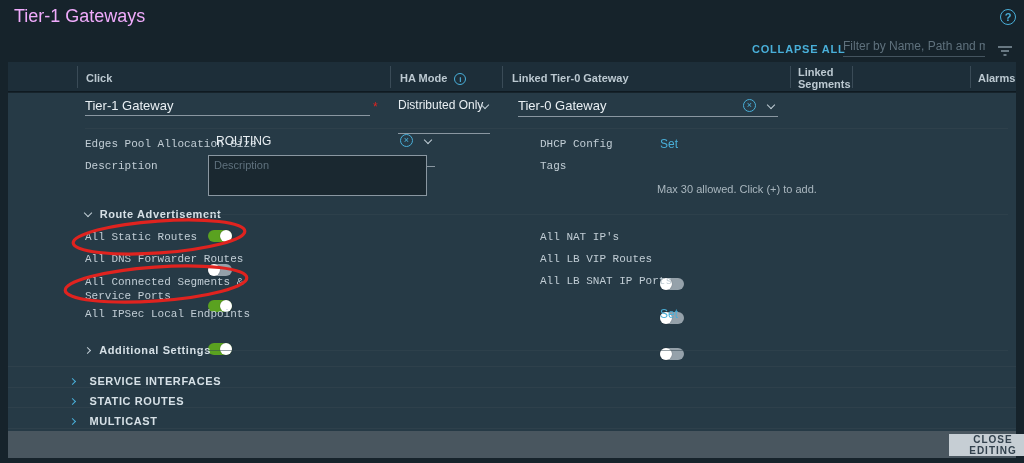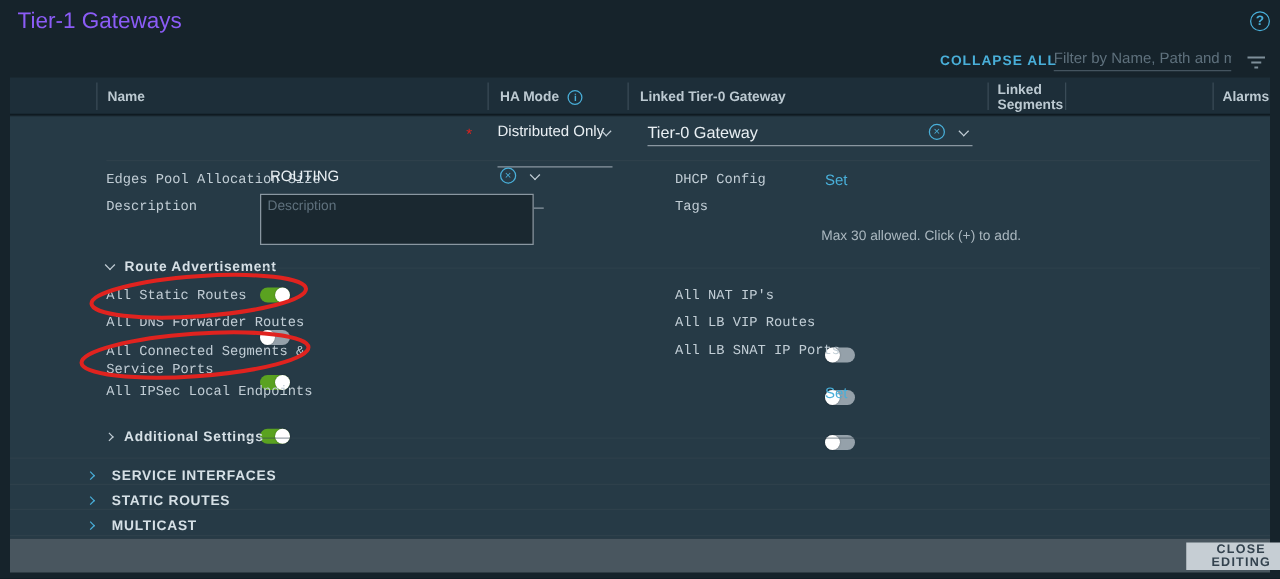--- a/index.html
+++ b/index.html
@@ -61,21 +61,21 @@
     font-family:"Liberation Sans", sans-serif;
     font-size:10px; font-weight:bold; letter-spacing:1px;
     width:88px; height:22px;margin-left:33px;
   }
 </style>
 </head>
 <body>
 
 <div id="page">
 
-  <div class="abs" style="left:14px; top:6px; font-size:18px; color:#8b5cf6;">Tier-1 Gateways</div>
+  <div class="abs" style="left:14px; top:6px; font-size:18px; color:#f0abfc;">Tier-1 Gateways</div>
 
   <span class="abs circle-icon help-icon" style="left:1000px; top:9px;">?</span>
 
 
   <span class="abs caps-link" style="left:752px; top:43px;">COLLAPSE ALL</span>
 
   <input class="abs" style="left: 843px; top: 39px; width: 142px; font-size: 12px; border-bottom: 1px solid rgb(68, 84, 95); padding-bottom: 3px;" placeholder="Filter by Name, Path and more">
 
   <span class="abs" style="left:997px; top:43px;">
     <svg width="16" height="12" viewBox="0 0 16 12">
@@ -87,21 +87,21 @@
 
   <div class="abs" style="left:8px; top:62px; width:1008px; height:30px; background:#1d2e39; border-bottom:1px solid #0f1a21;"></div>
 
   <div class="abs vsep" style="left:77px;  top:66px; height:22px;"></div>
   <div class="abs vsep" style="left:390px; top:66px; height:22px;"></div>
   <div class="abs vsep" style="left:502px; top:66px; height:22px;"></div>
   <div class="abs vsep" style="left:790px; top:66px; height:22px;"></div>
   <div class="abs vsep" style="left:852px; top:66px; height:22px;"></div>
   <div class="abs vsep" style="left:970px; top:66px; height:22px;"></div>
 
-  <div class="abs hdr" style="left:86px; top:72px;">Name</div>
+  <div class="abs hdr" style="left:86px; top:72px;">Click</div>
 
   <div class="abs hdr" style="left:400px; top:72px;">
     <span>HA Mode</span>
     <span class="circle-icon info-icon" style="margin-left:4px;">i</span>
   </div>
 
   <div class="abs hdr" style="left:512px; top:72px;">Linked Tier-0 Gateway</div>
 
   <div class="abs hdr" style="left:798px; top:66px; line-height:12px;">
     <div>Linked</div>
@@ -110,20 +110,21 @@
 
   <div class="abs hdr" style="left:862px; top:72px;margin-top:40px;">
     <span>Status</span>
     <span class="circle-icon info-icon" style="margin-left:4px;">i</span>
   </div>
 
   <div class="abs hdr" style="left:978px; top:72px;">Alarms</div>
 
   <div class="abs" style="left:8px; top:93px; width:1008px; height:338px; background:#263a46;"></div>
 
+  <input class="abs u-input" style="left: 85px; top: 98px; width: 285px;" value="Tier-1 Gateway">
   <span class="abs" style="left:373px; top:100px; color:#e0231f; font-size:12px;">*</span>
 
   <div class="abs" style="left:398px; top:98px; width:92px; border-bottom:1px solid #8a97a1; padding-bottom:21px; font-size:12px; cursor:pointer;">
     <span>Distributed Only</span>
     <span class="chev-d" style="position:absolute; right:2px; top:4px;"></span>
   </div>
 
   <div class="abs" style="left:518px; top:98px; width:260px; border-bottom:1px solid #8a97a1; padding-bottom:3px; font-size:13px;">
     <span>Tier-0 Gateway</span>
     <span class="circle-icon clear-icon" style="position:absolute; right:22px; top:1px;">×</span>

